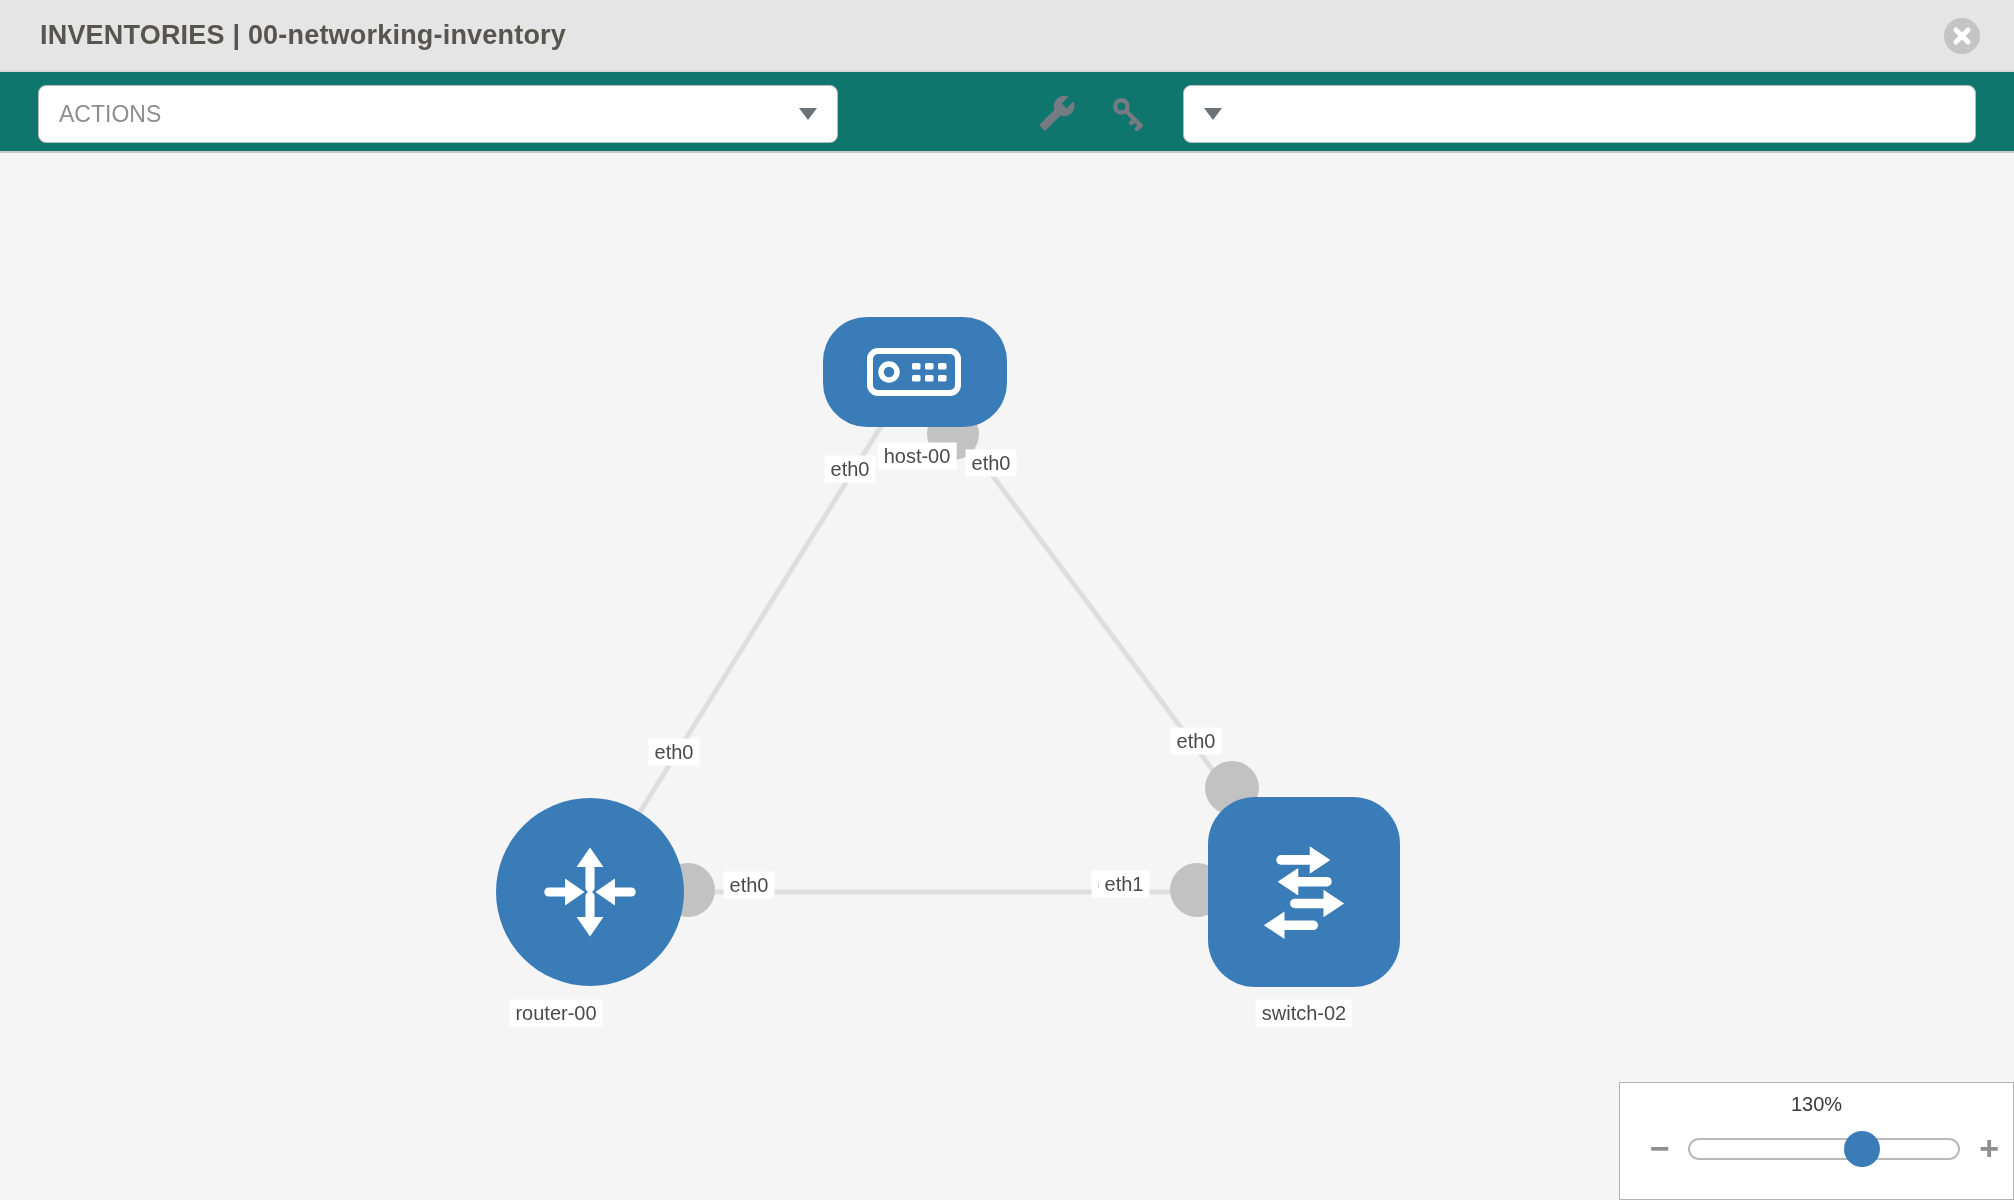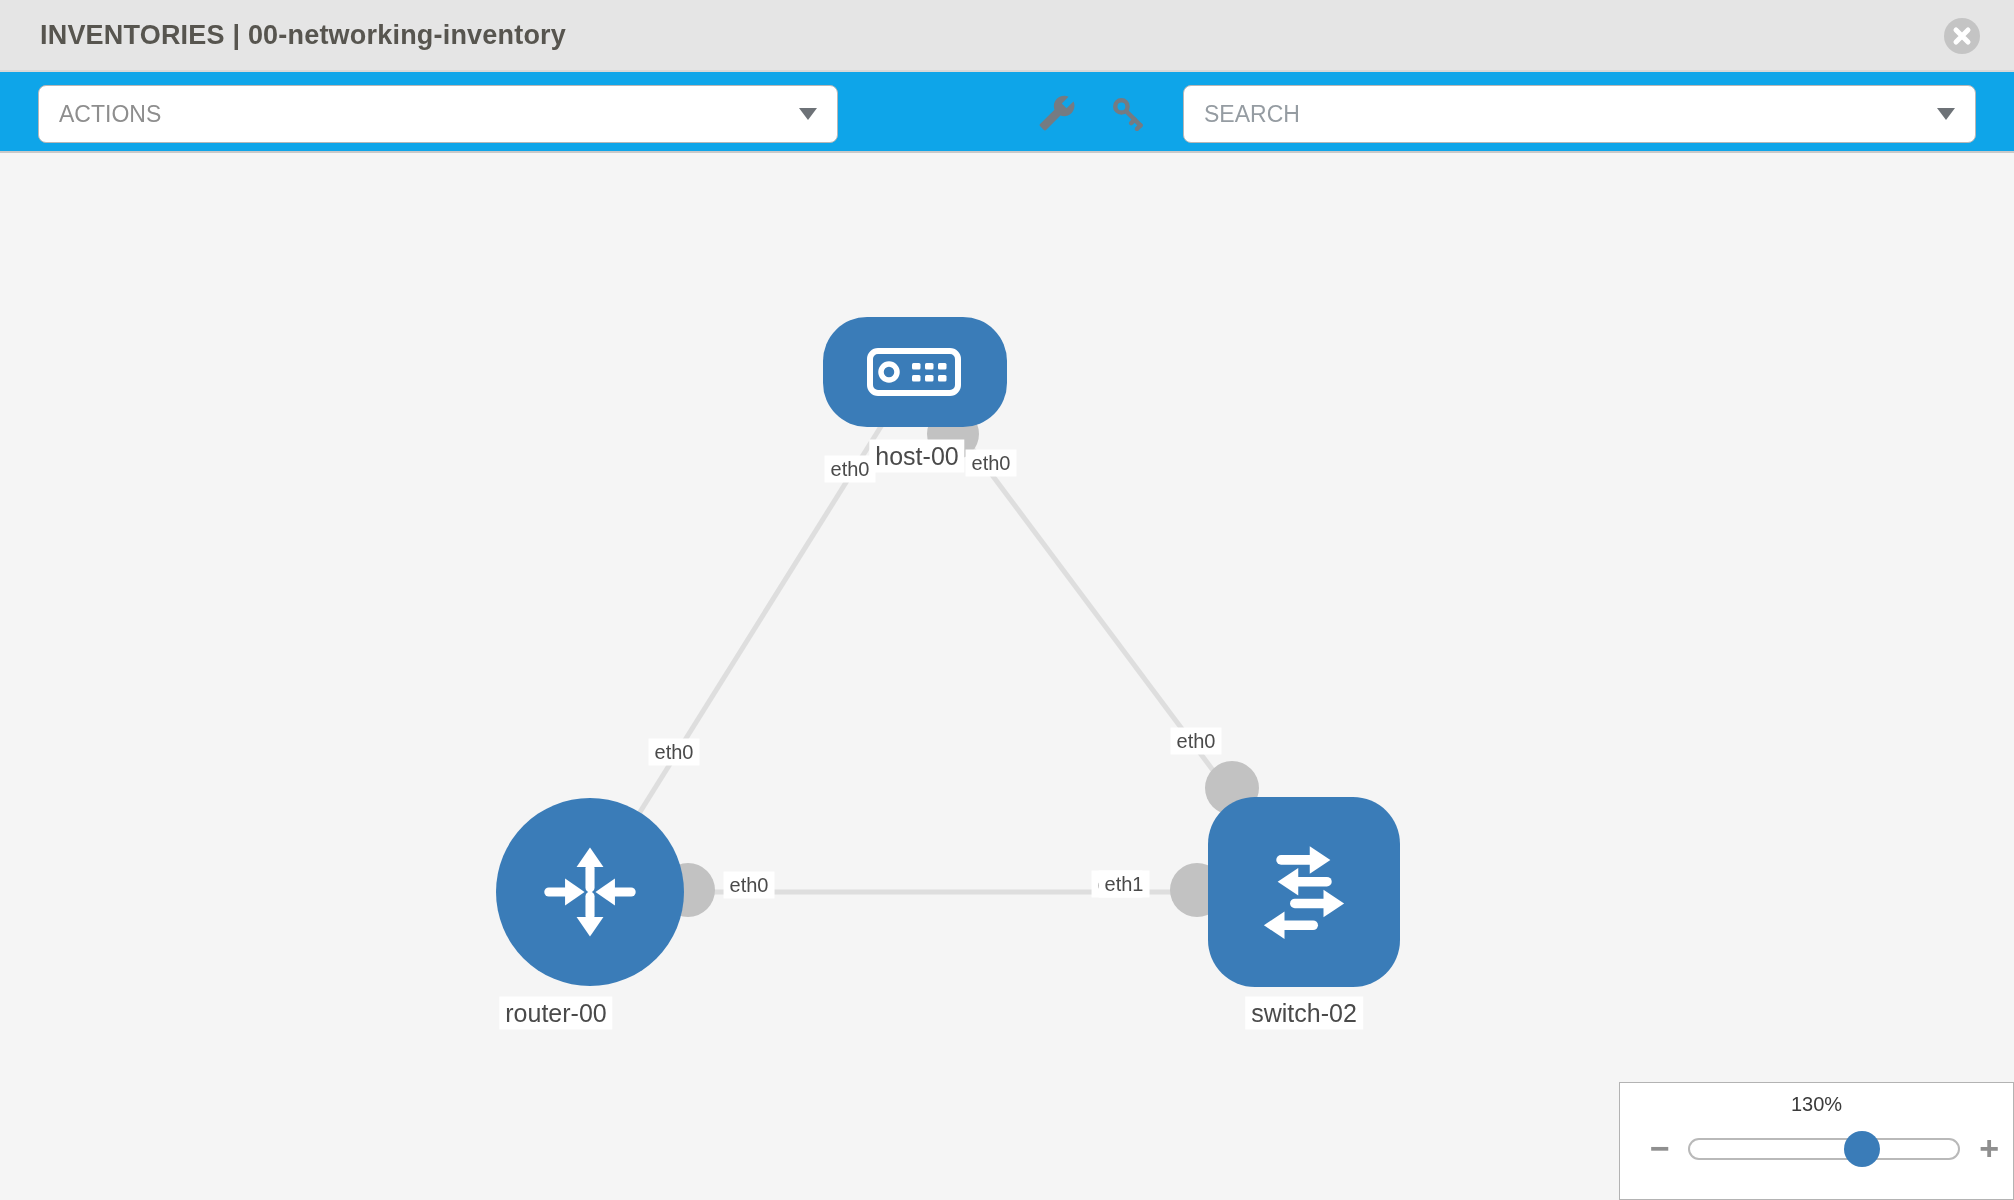--- a/index.html
+++ b/index.html
@@ -8,40 +8,40 @@
 
   
   .header{position:absolute;top:0;left:0;width:2014px;height:72px;background:#e5e5e5;
           border-bottom:2px solid #d8d8d8;box-sizing:border-box;}
   .title{position:absolute;left:40px;top:0;height:70px;line-height:70px;
          font-size:27px;font-weight:bold;color:#57554f;letter-spacing:0.2px;}
   .close-btn{position:absolute;right:34px;top:18px;width:36px;height:36px;border-radius:50%;
              background:#c4c4c4;cursor:pointer;display:flex;align-items:center;justify-content:center;}
 
   
-  .toolbar{position:absolute;top:72px;left:0;width:2014px;height:81px;background:#0ea5e9;
+  .toolbar{position:absolute;top:72px;left:0;width:2014px;height:81px;background:#0f766e;
            border-bottom:2px solid #c9c9c9;box-sizing:border-box;}
   .select{position:absolute;top:13px;height:58px;background:#fff;border:1px solid #b7b7b7;
           border-radius:8px;box-sizing:border-box;display:flex;align-items:center;
           padding:0 20px;cursor:pointer;}
   .select .ph{font-size:23px;color:#8e8e8e;flex:1;}
   .caret{width:0;height:0;border-left:9px solid transparent;border-right:9px solid transparent;
          border-top:12px solid #6d7277;}
   .sel-actions{left:38px;width:800px;}
   .sel-search{left:1183px;width:793px;}
   .sel-search .ph{color:#959ca2;}
   .tool-icons{position:absolute;left:1038px;top:0;height:81px;display:flex;align-items:center;gap:34px;}
   .tool-btn{cursor:pointer;display:flex;}
 
   
   .canvas{position:absolute;top:153px;left:0;width:2014px;height:1047px;background:#f5f5f5;text-align:right;}
   .canvas svg.topo{position:absolute;left:0;top:0;}
   .chip{position:absolute;transform:translate(-50%,-50%);background:#fff;color:#4a4a4a;
         padding:2px 6px;white-space:nowrap;}
-  .node-label{font-size:25px;}
+  .node-label{font-size:20px;}
   .if-label{font-size:20px;}
 
   
   .zoom-panel{position:absolute;right:0;bottom:0;width:395px;height:118px;background:#fff;
               border:1px solid #b3b3b3;box-sizing:border-box;margin-left:12px;}
   .zoom-value{position:absolute;top:10px;left:0;width:100%;text-align:center;
               font-size:20px;color:#3b3b3b;}
   .zoom-row{position:absolute;top:44px;left:0;width:100%;height:44px;}
   .zoom-minus,.zoom-plus{position:absolute;top:0;height:44px;line-height:42px;
               font-size:34px;font-weight:bold;color:#8f8f8f;cursor:pointer;}
@@ -84,21 +84,20 @@
           <g fill="none" stroke="#757b82" stroke-width="3" stroke-linecap="round">
             <circle cx="7.6" cy="7.6" r="4.1"></circle>
             <path d="M11 11 L20.3 20.3"></path>
             <path d="M16.4 16.4 l-2.3 2.3"></path>
             <path d="M20.3 20.3 l-2.3 2.3"></path>
           </g>
         </svg>
       </span>
     </div>
     <div class="select sel-search">
-      <span class="ph">SEARCH</span>
       <span class="caret"></span>
     </div>
   </div>
 
   <div class="canvas">
     <svg class="topo" width="2014" height="1047" viewBox="0 153 2014 1047">
 
       <line x1="915" y1="372" x2="590" y2="892" stroke="#dedede" stroke-width="5"></line>
       <line x1="915" y1="372" x2="1304" y2="892" stroke="#dedede" stroke-width="5"></line>
       <line x1="590" y1="892" x2="1304" y2="892" stroke="#dedede" stroke-width="5"></line>

